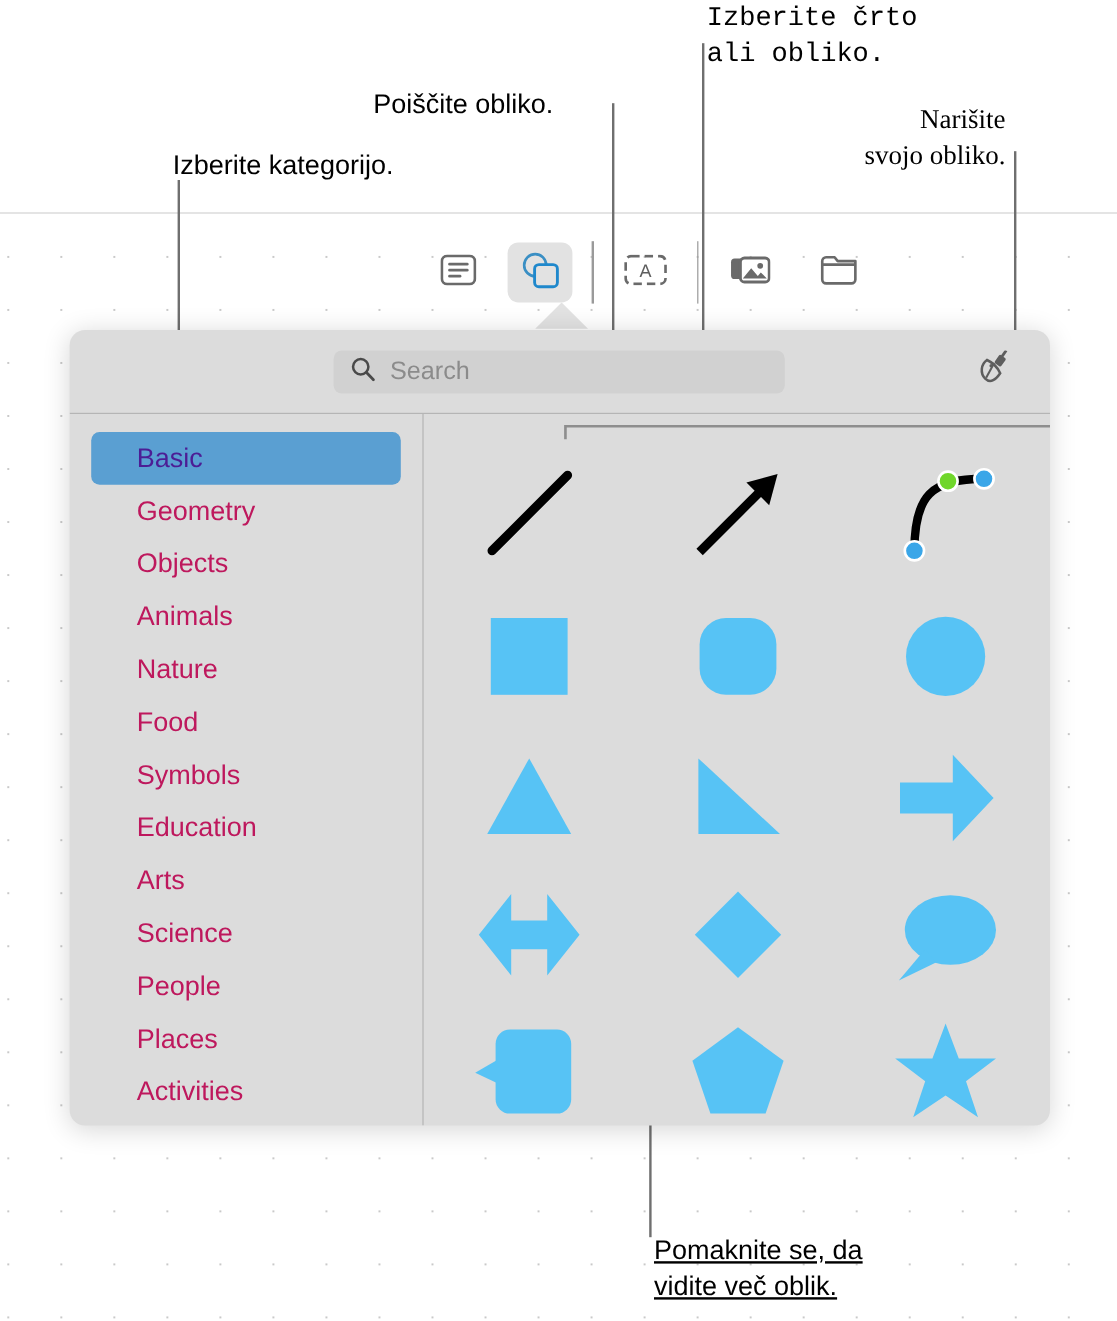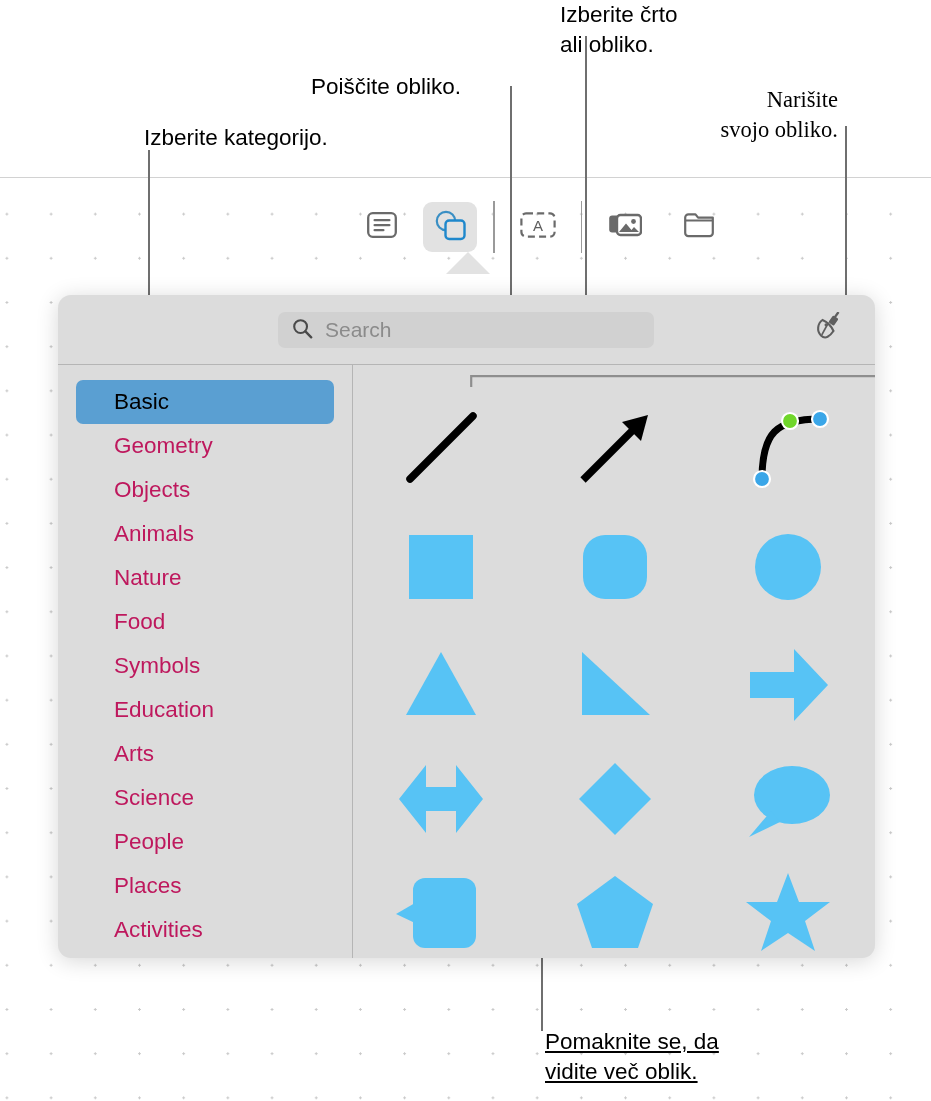--- a/index.html
+++ b/index.html
@@ -100,21 +100,20 @@
   .panel {
     position: absolute;
     left: 58px;
     top: 275px;
     width: 817px;
     height: 663px;
     background: #dcdcdc;
     border-radius: 13px;
     box-shadow: 0 3px 22px rgba(0,0,0,0.16);
     overflow: hidden;
-    margin-top: 20px;
   }
   .panel-header {
     position: absolute;
     left: 0; top: 0;
     width: 817px;
     height: 69px;
     display: flex;
     align-items: center;
   }
   .search-wrap {
@@ -178,21 +177,21 @@
     display: flex;
     align-items: center;
     padding-left: 38px;
     box-sizing: border-box;
     border-radius: 7px;
     font-size: 22.5px;
     color: #be185d;
   }
   .cat-item.selected {
     background: #5a9fd2;
-    color: #000000;
+    color: #4c1d95;
   }
 
   
   .grid {
     position: absolute;
     left: 296px;
     top: 72px;
     width: 521px;
     height: 591px;
   }
@@ -229,21 +228,21 @@
 
   <div class="hrule"></div>
   <div class="dot-field"></div>
 
   <div class="callout" style="left:144px; top:123px;text-align:center;">Izberite kategorijo.</div>
   <div class="leader" style="left:148px; top:150px; height:237px;"></div>
 
   <div class="callout" style="left:311px; top:72px;">Poiščite obliko.</div>
   <div class="leader" style="left:510px; top:86px; height:224px;"></div>
 
-  <div class="callout" style="left:560px; top:0px;">Izberite črto
+  <div class="callout" style="left:589px; top:0px;font-family:Liberation Mono, monospace;">Izberite črto
 ali obliko.</div>
   <div class="leader" style="left:585px; top:36px; height:317px;"></div>
 
   <div class="callout" style="left:678px; top:85px; text-align:right; width:160px;font-family:Liberation Serif, serif;">Narišite
 svojo obliko.</div>
   <div class="leader" style="left:845px; top:126px; height:174px;"></div>
 
   <div class="callout" style="left:545px; top:1027px;text-decoration:underline;">Pomaknite se, da
 vidite več oblik.</div>
   <div class="leader" style="left:541px; top:899px; height:132px;"></div>

